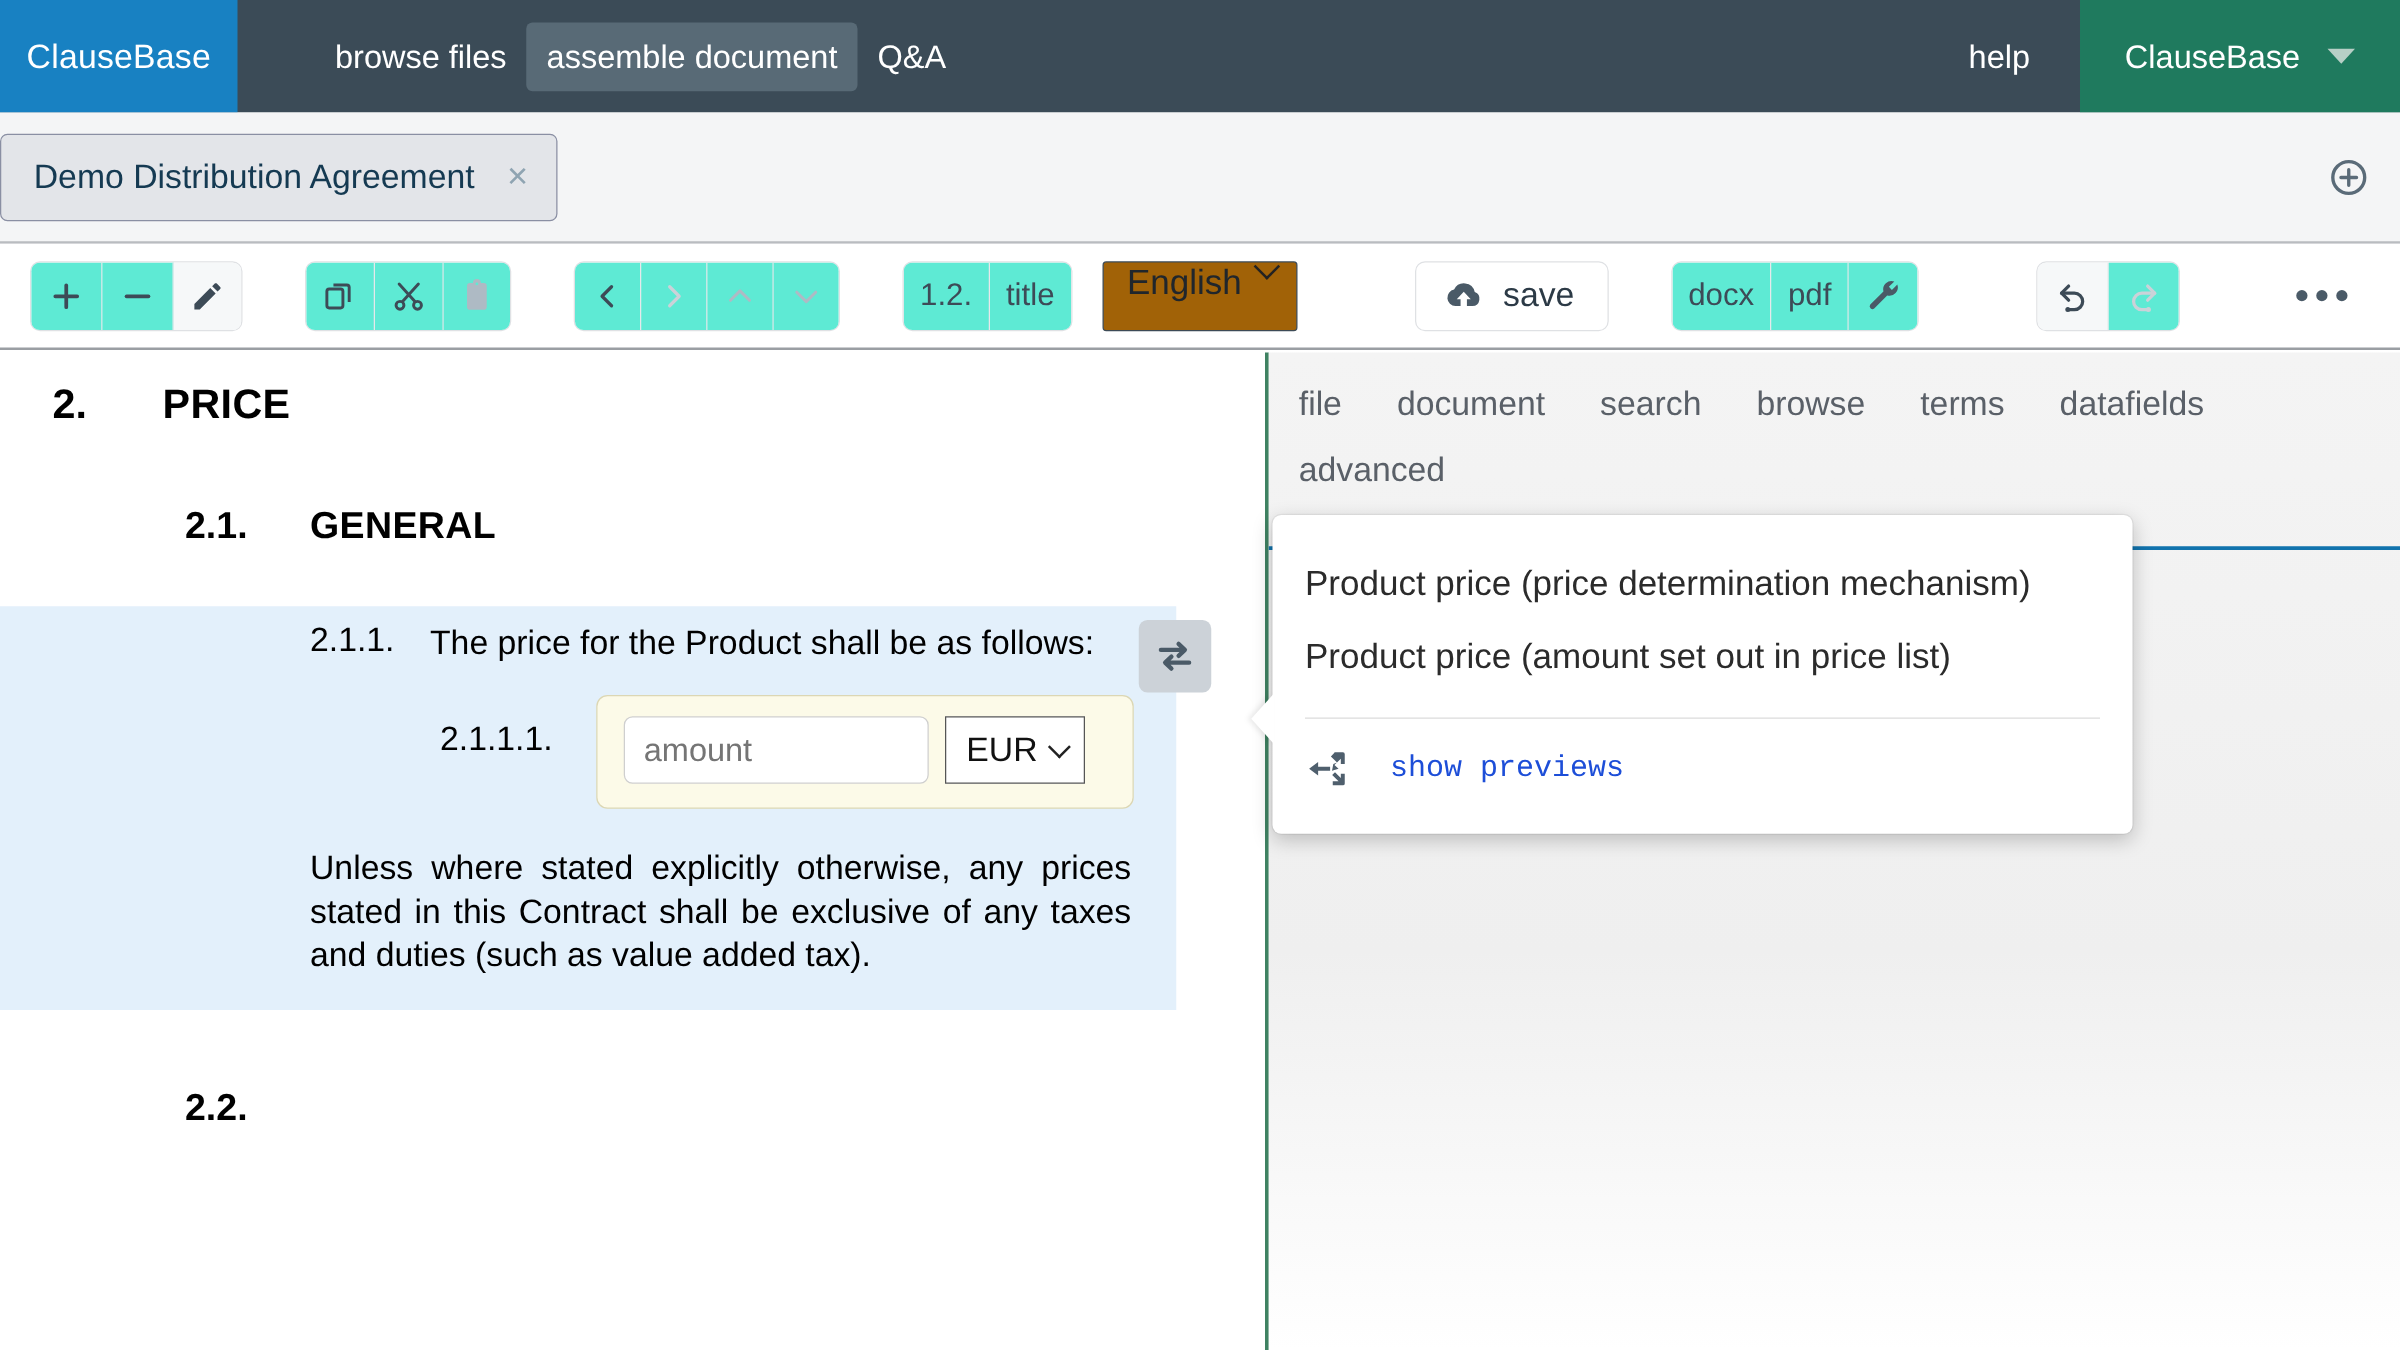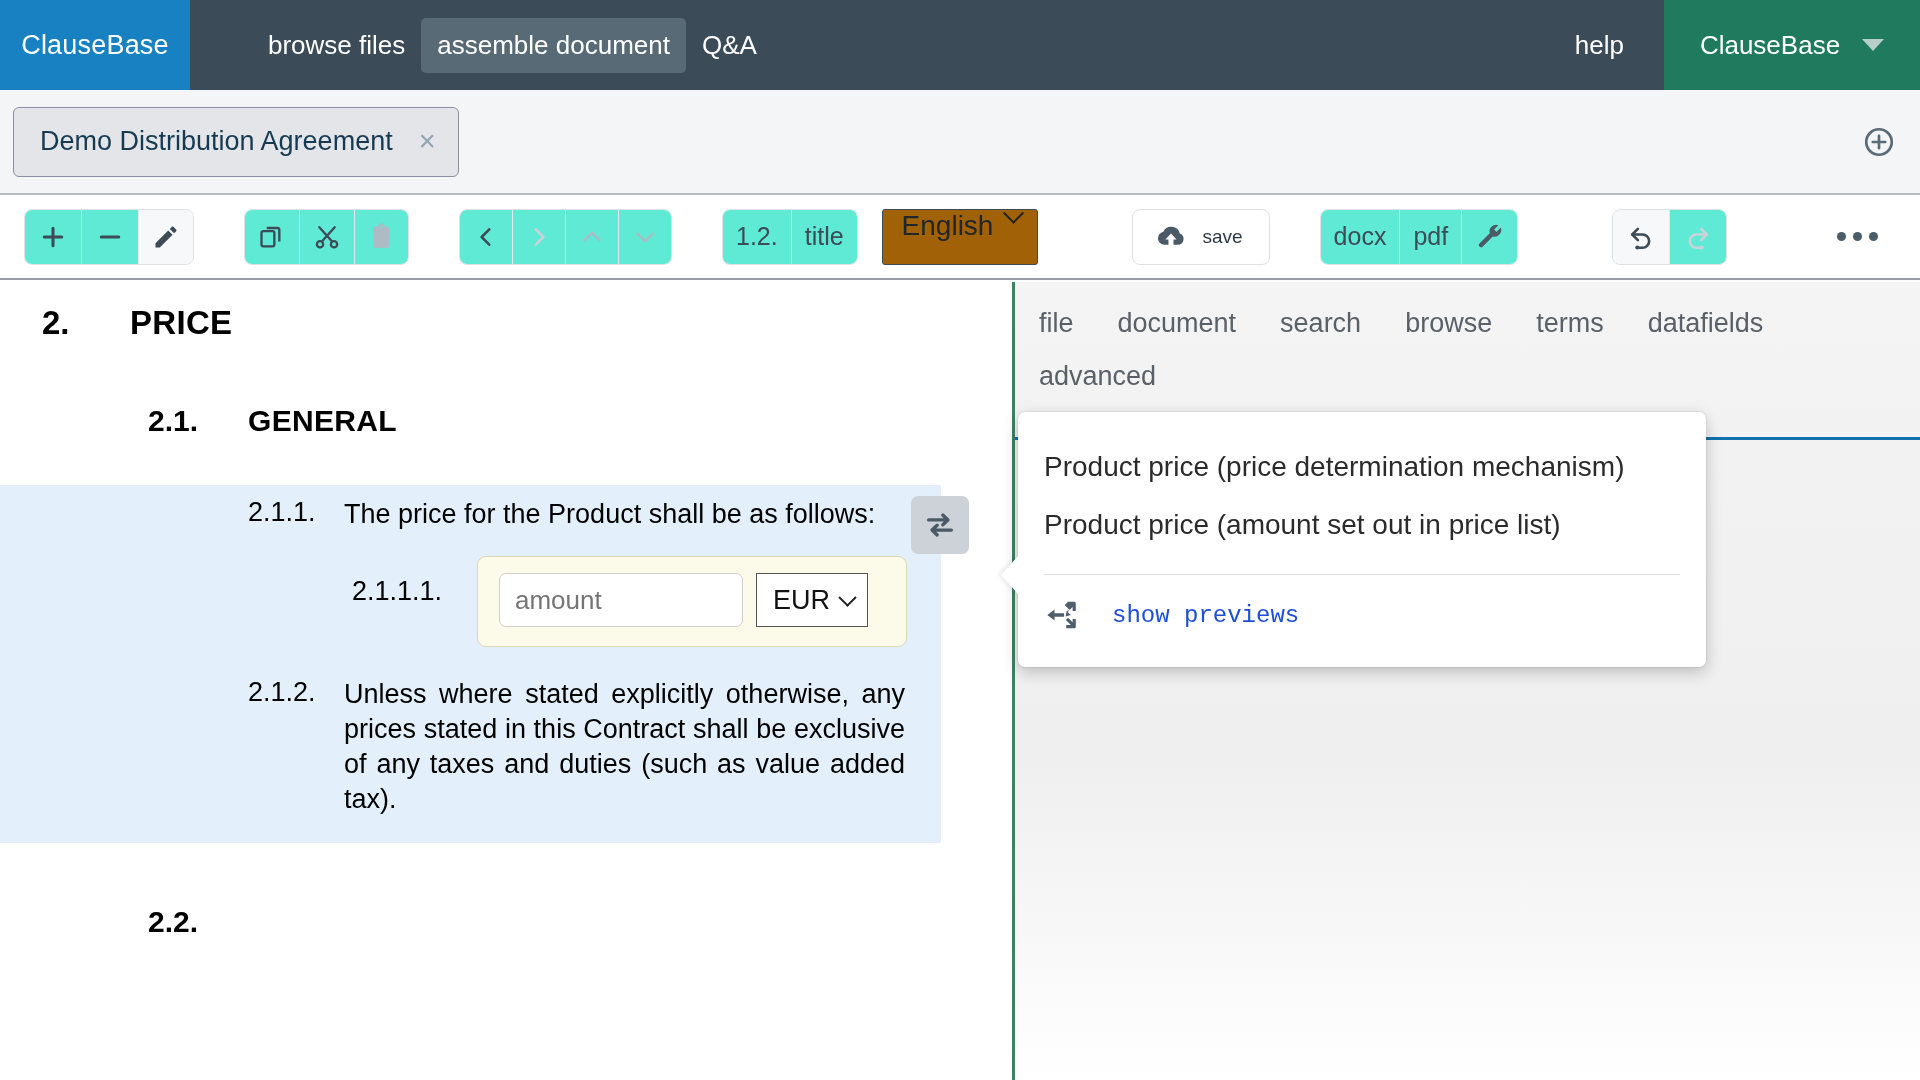--- a/index.html
+++ b/index.html
@@ -55,21 +55,20 @@
 
   
   .tabbar {
     position: absolute; top: 90px; left: 0;
     width: 1920px; height: 105px;
     background: #f4f5f6;
     border-bottom: 2px solid #b9bcc0;
     display: flex; align-items: center;
   }
   .doc-tab {
-    margin-left: 13px;
     height: 70px;
     background: #e3e5e9;
     border: 1px solid #8a8fa3;
     border-radius: 6px;
     display: flex; align-items: center;
     padding: 0 22px 0 26px; gap: 26px;
     cursor: pointer;
   }
   .doc-tab-title { font-size: 27px; color: #153a52; white-space: nowrap; }
   .doc-tab-close {
@@ -113,21 +112,21 @@
     height: 56px; border: 1px solid #3d4b57; border-radius: 3px;
     display: flex; align-items: flex-start; gap: 13px;
     padding: 0 16px 0 19px; font-size: 28px; color: #20262c;
     background: #a16207; cursor: pointer;
   }
   .chev { width: 15px; height: 15px; border-right: 2.6px solid #222; border-bottom: 2.6px solid #222; transform: rotate(45deg) translate(-3px,-3px); }
 
   .save-btn {
     height: 56px; border: 1px solid #dfe1e4; border-radius: 8px;
     display: flex; align-items: center; gap: 15px;
-    padding: 0 26px 0 22px; font-size: 19px; color: #2c3a46;
+    padding: 0 26px 0 22px; font-size: 27px; color: #2c3a46;
     background: #fff; cursor: pointer;
   }
   .dots {
     display: flex; gap: 7px; cursor: pointer;
   }
   .dots span { width: 9px; height: 9px; border-radius: 50%; background: #4b5b68; }
 
   
   .doc-pane {
     position: absolute; top: 282px; left: 0;
@@ -459,21 +458,20 @@
           <input class="field-input" type="text" placeholder="amount" style="">
           <div class="field-cur">
             <span>EUR</span>
             <span class="chev-sm"></span>
           </div>
         </div>
       </div>
     </div>
 
     <div class="clause-row" style="margin-top:30px;">
-      <div class="clause-num">2.1.2.</div>
       <div class="clause-txt just">Unless where stated explicitly otherwise, any prices stated in this Contract shall be exclusive of any taxes and duties (such as value added tax).</div>
     </div>
 
   </div>
 
   <div class="h2row" style="margin-top:62px;">
     <div class="h2num">2.2.</div>
   </div>
 
 </div>

